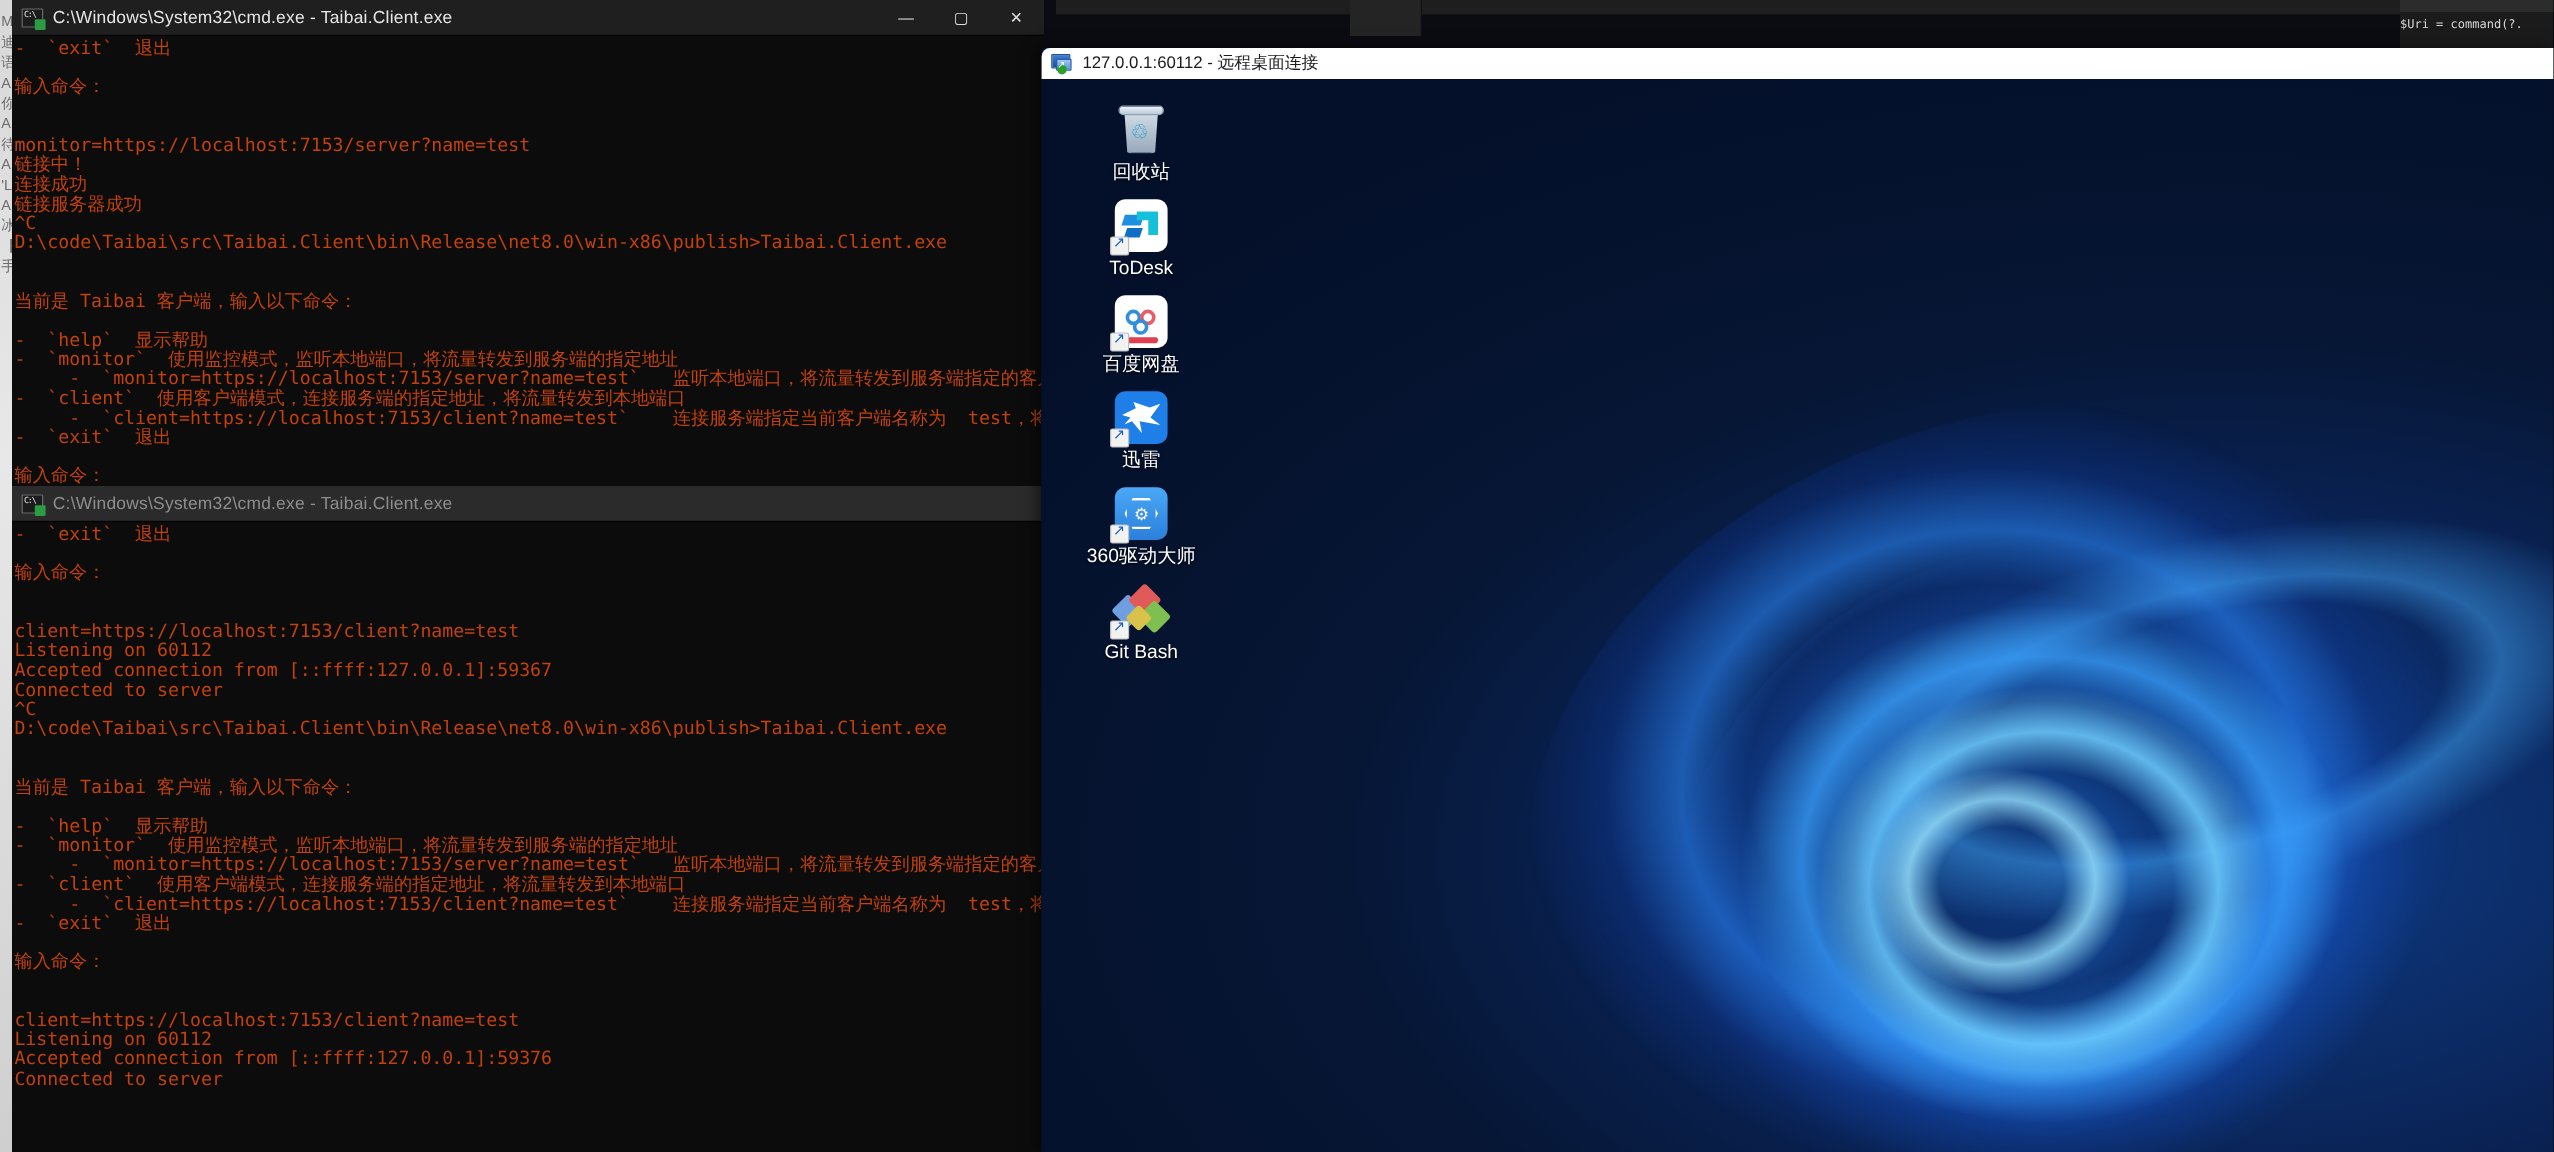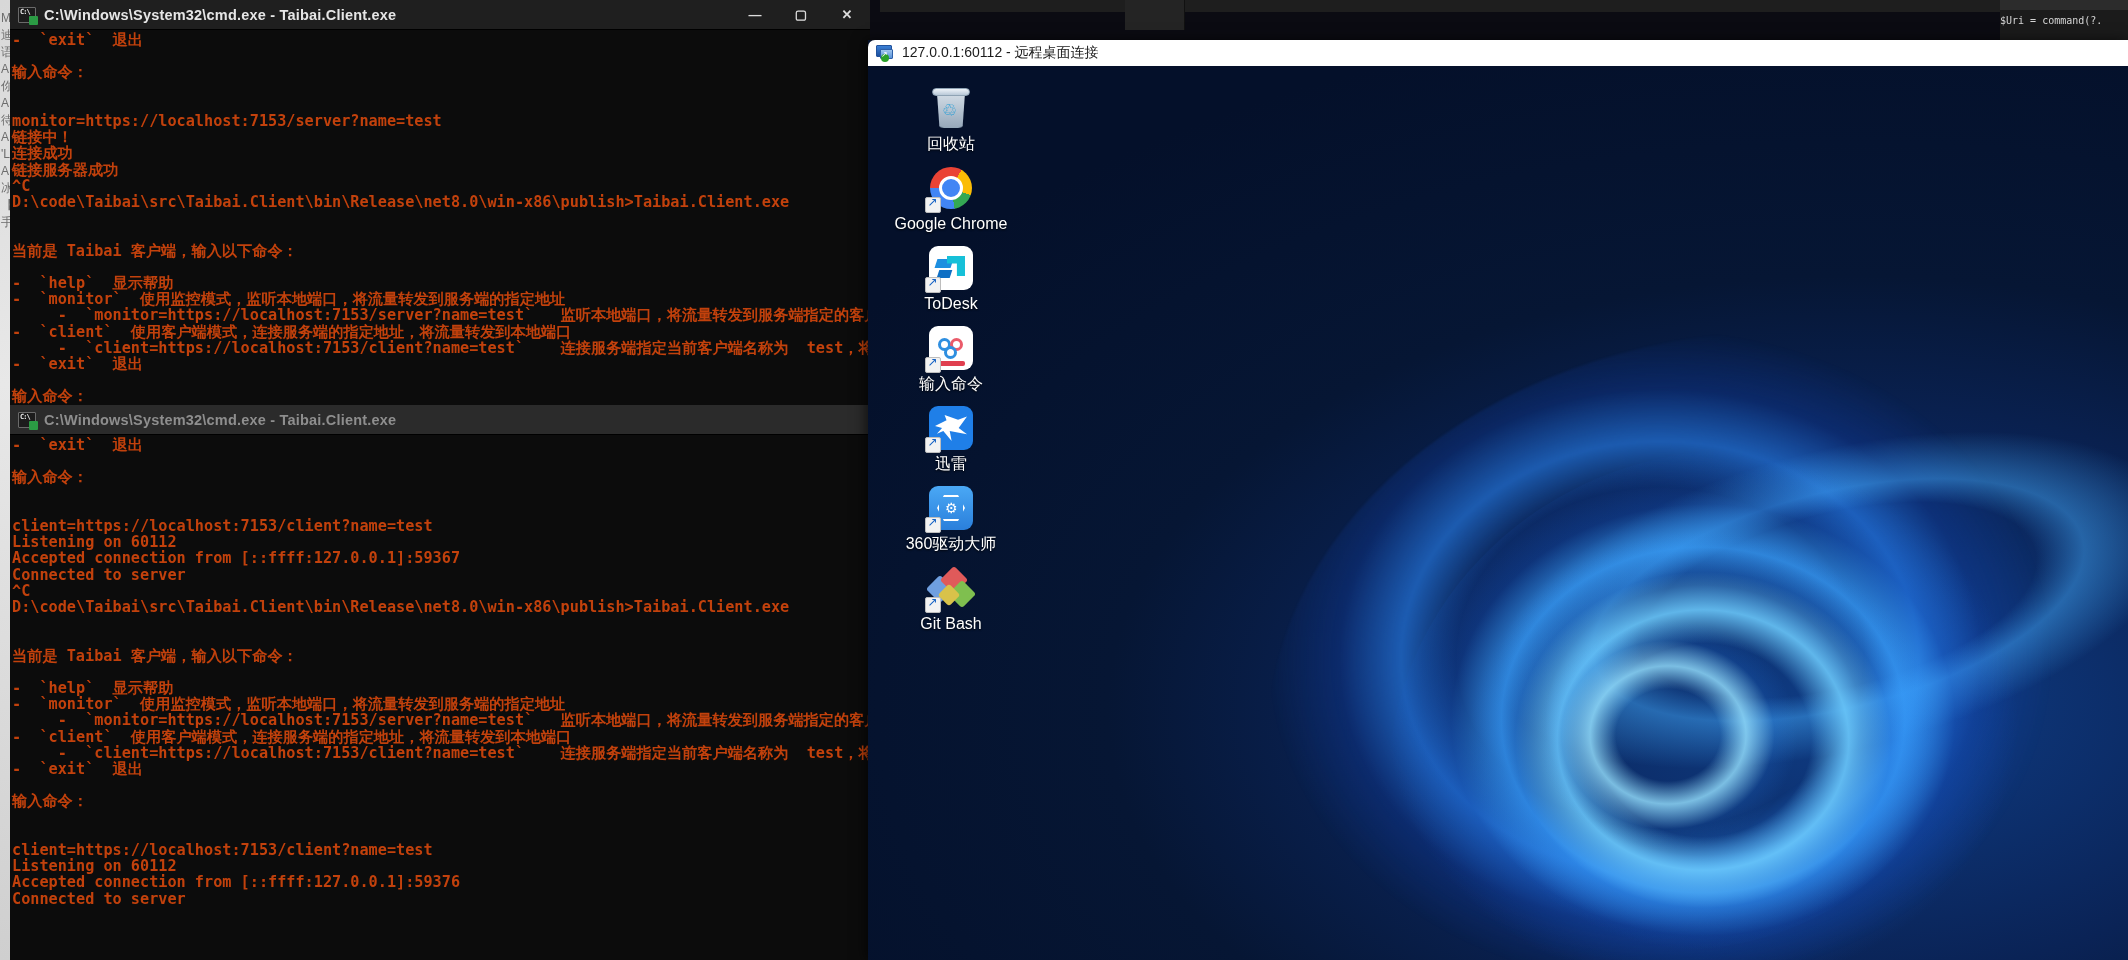--- a/index.html
+++ b/index.html
@@ -47,21 +47,21 @@
   }
   .host-topbar-dark {
     position: absolute; left: 880px; top: 0; width: 1150px; height: 12px; background: #1e1e1e;
   }
   .host-small-tab {
     position: absolute; left: 1125px; top: 0; width: 60px; height: 30px;
     background: #242424; border-right: 1px solid #111;
   }
 
   
-  .cmd-window { position: absolute; background: #0c0c0c; font-weight: bold; }
+  .cmd-window { position: absolute; background: #0c0c0c; }
   .cmd-titlebar {
     height: 30px; background: #1f1f1f; display: flex; align-items: center;
     padding-left: 8px; color: #e6e6e6; font-size: 15px; gap: 8px;
     border-bottom: 1px solid #000;
   }
   .cmd-titlebar.inactive { background: #2b2b2b; }
   .cmd-titlebar.inactive .cmd-title-text { color: #8e8e8e; }
   .cmd-icon {
     width: 18px; height: 16px; background: #1c1c1c; border: 1px solid #6a6a6a;
     position: relative; flex: 0 0 auto; border-radius: 1px;
@@ -336,47 +336,40 @@
               <span class="ico-recycle">
                 <span class="bin"></span>
                 <span class="lid"></span>
                 <span class="rec">♲</span>
               </span>
             </div>
             <div class="label">回收站</div>
           </div>
           <div class="desk-item">
             <div class="glyph">
-              <span class="ico-chrome"></span>
-              <span class="shortcut-arrow"></span>
-            </div>
-            <div class="label">Google Chrome</div>
-          </div>
-          <div class="desk-item">
-            <div class="glyph">
               <span class="ico-todesk">
                 <span class="t1"></span>
                 <span class="t2"></span>
                 <span class="t3"></span>
               </span>
               <span class="shortcut-arrow"></span>
             </div>
             <div class="label">ToDesk</div>
           </div>
           <div class="desk-item">
             <div class="glyph">
               <span class="ico-baidu">
                 <span class="c1"></span>
                 <span class="c2"></span>
                 <span class="c3"></span>
                 <span class="bar"></span>
               </span>
               <span class="shortcut-arrow"></span>
             </div>
-            <div class="label">输入命令</div>
+            <div class="label">百度网盘</div>
           </div>
           <div class="desk-item">
             <div class="glyph">
               <span class="ico-xunlei">
                 <span class="bird"></span>
               </span>
               <span class="shortcut-arrow"></span>
             </div>
             <div class="label">迅雷</div>
           </div>

